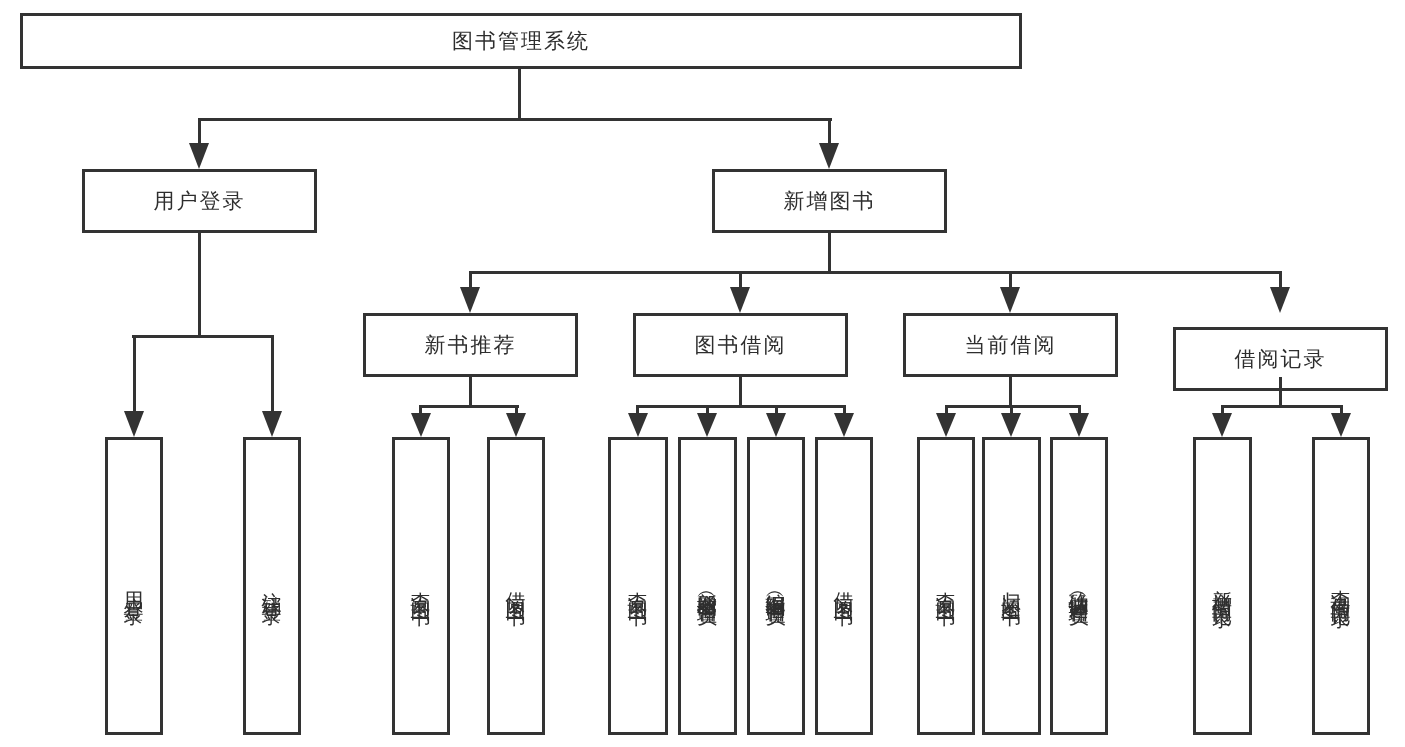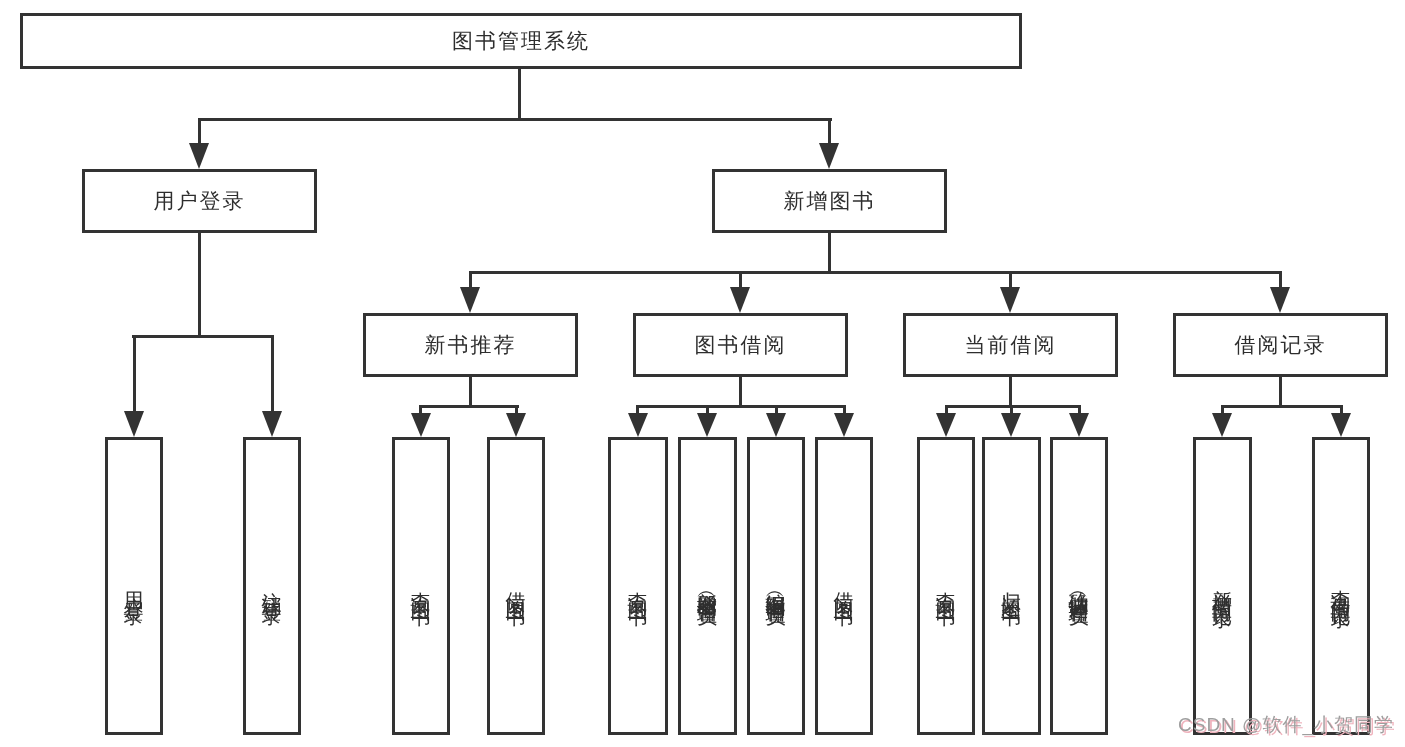--- a/index.html
+++ b/index.html
@@ -110,21 +110,21 @@
 
   <div class="node" style="left:633px;top:313px;width:215px;height:64px;">
     <span>图书借阅</span>
   </div>
   <div class="node" style="left:363px;top:313px;width:215px;height:64px;">
     <span>新书推荐</span>
   </div>
   <div class="node" style="left:903px;top:313px;width:215px;height:64px;">
     <span>当前借阅</span>
   </div>
-  <div class="node" style="left:1173px;top:313px;width:215px;height:64px;">
+  <div class="node" style="left:1173px;top:327px;width:215px;height:64px;">
     <span>借阅记录</span>
   </div>
 
   <div class="vl" style="left:469px;top:377px;height:30px;"></div>
   <div class="hl" style="left:419px;top:405px;width:100px;"></div>
   <div class="vl" style="left:419px;top:405px;height:10px;"></div>
   <div class="arrow sm" style="left:411px;top:413px;"></div>
   <div class="vl" style="left:515px;top:405px;height:10px;"></div>
   <div class="arrow sm" style="left:506px;top:413px;"></div>
 
@@ -192,15 +192,14 @@
     <span>确认归还（管理员）</span>
   </div>
 
   <div class="node-v" style="left:1193px;top:437px;width:59px;height:298px;letter-spacing:4px;">
     <span>新增借阅记录</span>
   </div>
   <div class="node-v" style="left:1312px;top:437px;width:58px;height:298px;letter-spacing:4px;">
     <span>查询借阅记录</span>
   </div>
 
-  <div class="watermark">CSDN @软件_小贺同学</div>
 
 </div>
 
 </body></html>

